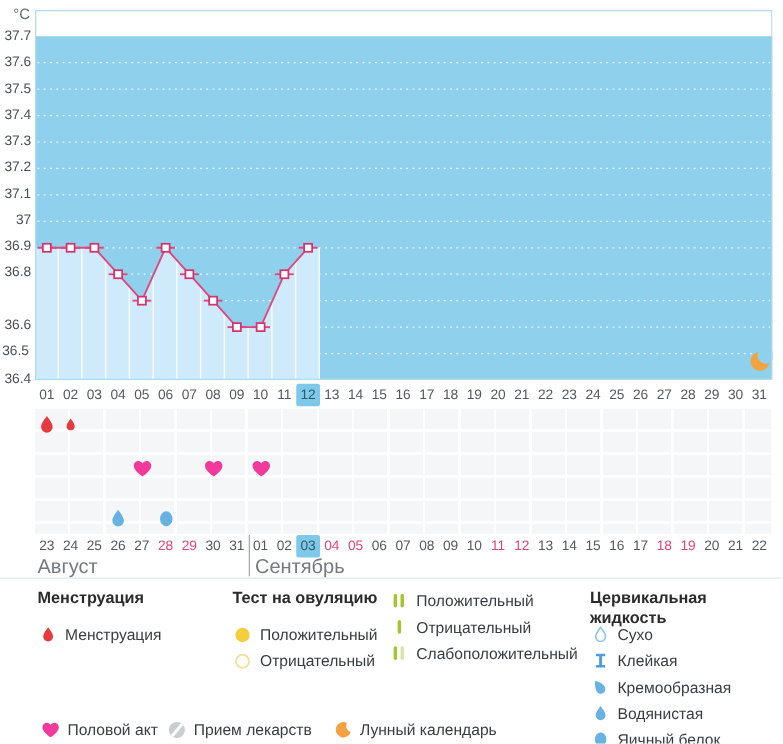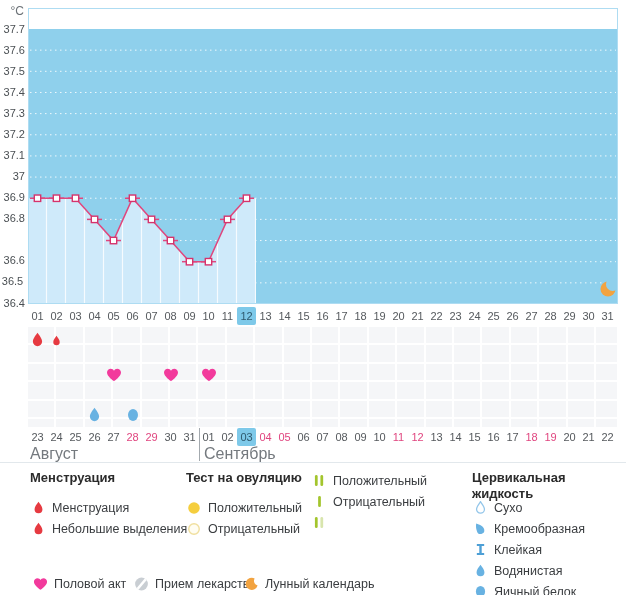--- a/index.html
+++ b/index.html
@@ -211,28 +211,20 @@
       <div class="lcol" style="left: 30px;">
         <div class="lhead">Менструация</div>
         <div class="litem">
           <span class="licon">
             <svg width="11" height="13" viewBox="0 0 12 14">
               <path d="M6 .7 C4.4 3 1.7 6.2 1.7 8.9 a4.3 4.3 0 0 0 8.6 0 C10.3 6.2 7.6 3 6 .7 Z" fill="#e63a41"></path>
             </svg>
           </span>
           <span class="llabel">Менструация</span>
         </div>
-        <div class="litem">
-          <span class="licon">
-            <svg width="11" height="13" viewBox="0 0 12 14">
-              <path d="M6 .7 C4.4 3 1.7 6.2 1.7 8.9 a4.3 4.3 0 0 0 8.6 0 C10.3 6.2 7.6 3 6 .7 Z" fill="#e63a41"></path>
-            </svg>
-          </span>
-          <span class="llabel">Небольшие выделения</span>
-        </div>
       </div>
       <div class="lcol" style="left: 186px;">
         <div class="lhead">Тест на овуляцию</div>
         <div class="litem">
           <span class="licon">
             <svg width="14" height="14" viewBox="0 0 16 16">
               <circle cx="8" cy="8" r="6.6" fill="#f5ce3e"></circle>
             </svg>
           </span>
           <span class="llabel">Положительный</span>
@@ -264,47 +256,48 @@
           </span>
           <span class="llabel">Отрицательный</span>
         </div>
         <div class="litem">
           <span class="licon">
             <svg width="11" height="13" viewBox="0 0 12 14">
               <rect x="1" y="1" width="3" height="12" rx="1.5" fill="#a3c52d"></rect>
               <rect x="7" y="1" width="3" height="12" rx="1.5" fill="#d8e5ad"></rect>
             </svg>
           </span>
+          <span class="llabel">Слабоположительный</span>
         </div>
       </div>
       <div class="lcol" style="left: 472px;">
         <div class="lhead">Цервикальная жидкость</div>
         <div class="litem">
           <span class="licon">
             <svg width="11" height="13" viewBox="0 0 12 14">
               <path d="M6 .7 C4.4 3 1.7 6.2 1.7 8.9 a4.3 4.3 0 0 0 8.6 0 C10.3 6.2 7.6 3 6 .7 Z" fill="none" stroke="#93c6ea" stroke-width="1.4"></path>
             </svg>
           </span>
           <span class="llabel">Сухо</span>
         </div>
         <div class="litem">
           <span class="licon">
+            <svg width="11" height="13" viewBox="0 0 12 14">
+              <path d="M2 1 h8 v2.2 h-2.7 v7.6 h2.7 v2.2 h-8 v-2.2 h2.7 v-7.6 h-2.7 z" fill="#4d9fd6"></path>
+            </svg>
+          </span>
+          <span class="llabel">Клейкая</span>
+        </div>
+        <div class="litem">
+          <span class="licon">
             <svg width="11" height="13" viewBox="0 0 13 14">
               <path d="M1.4 1.1 C5.6 2.1 10.4 4.9 10.9 8.2 A4.4 4.4 0 0 1 2.2 9.9 C1.1 7 1 4 1.4 1.1 Z" fill="#68b2e2"></path>
             </svg>
           </span>
           <span class="llabel">Кремообразная</span>
-        </div>
-        <div class="litem">
-          <span class="licon">
-            <svg width="11" height="13" viewBox="0 0 12 14">
-              <path d="M2 1 h8 v2.2 h-2.7 v7.6 h2.7 v2.2 h-8 v-2.2 h2.7 v-7.6 h-2.7 z" fill="#4d9fd6"></path>
-            </svg>
-          </span>
-          <span class="llabel">Клейкая</span>
         </div>
         <div class="litem">
           <span class="licon">
             <svg width="11" height="13" viewBox="0 0 12 14">
               <path d="M6 .7 C4.4 3 1.7 6.2 1.7 8.9 a4.3 4.3 0 0 0 8.6 0 C10.3 6.2 7.6 3 6 .7 Z" fill="#68b2e2"></path>
             </svg>
           </span>
           <span class="llabel">Водянистая</span>
         </div>
         <div class="litem">
@@ -329,21 +322,21 @@
           <svg width="15" height="14" viewBox="0 0 16 16">
             <clipPath id="pc">
               <circle cx="8" cy="8" r="7.3"></circle>
             </clipPath>
             <circle cx="8" cy="8" r="7.3" fill="#c9ced3"></circle>
             <rect x="6.8" y="-3" width="2.8" height="22" fill="#fff" transform="rotate(40 8 8)" clip-path="url(#pc)"></rect>
           </svg>
         </span>
         <span class="llabel">Прием лекарств</span>
       </div>
-      <div class="lbottom" style="left: 243px; justify-content: flex-end;">
+      <div class="lbottom" style="left: 266px; justify-content: flex-end;">
         <span class="licon">
           <svg width="15" height="14" viewBox="0 0 16 16">
             <path d="M11.6 1.6 A7 7 0 1 0 15 9.8 A5.6 5.6 0 0 1 11.6 1.6 Z" fill="#f2a340"></path>
           </svg>
         </span>
         <span class="llabel">Лунный календарь</span>
       </div>
     </div>
 </div>
 

